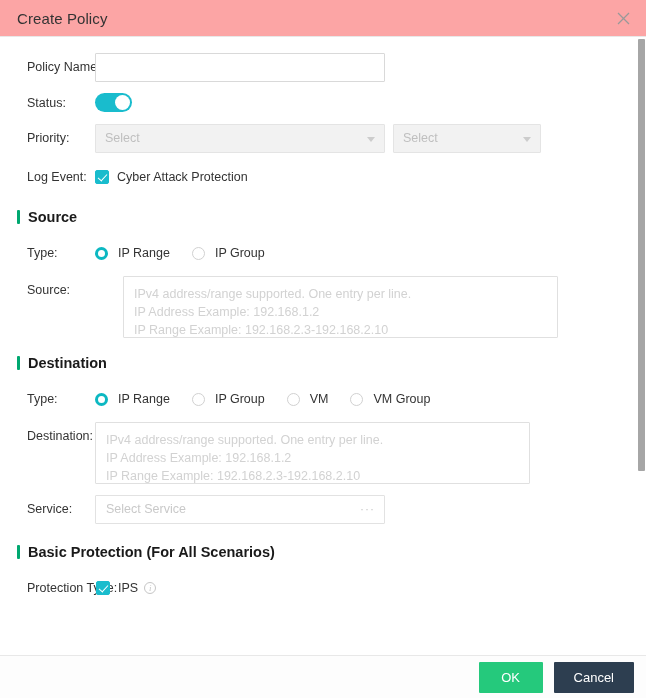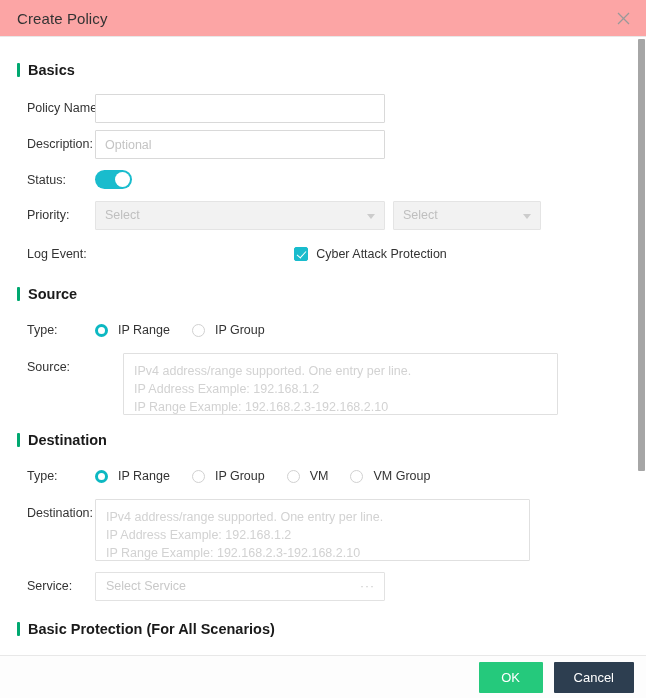--- a/index.html
+++ b/index.html
@@ -201,21 +201,21 @@
   }
   .toggle .knob {
     position: absolute;
     top: 2px; left: 20px;
     width: 15px; height: 15px;
     border-radius: 50%;
     background: #ffffff;
   }
 
   
-  .cbrow { display: flex; align-items: center; line-height: 28px; justify-content: center; }
+  .cbrow { display: flex; align-items: center; line-height: 28px; }
   .cb {
     width: 14px; height: 14px;
     background: #19bccd;
     border: 1px solid #19bccd;
     border-radius: 2px;
     position: relative;
     display: inline-block;
     flex: 0 0 14px;
     cursor: pointer;
   }
@@ -316,38 +316,28 @@
       <svg width="13" height="13" viewBox="0 0 13 13" aria-hidden="true">
         <line x1="1" y1="1" x2="12" y2="12" stroke="#999999" stroke-width="1.3"></line>
         <line x1="12" y1="1" x2="1" y2="12" stroke="#999999" stroke-width="1.3"></line>
       </svg>
     </div>
   </div>
 
   <div class="body-wrap">
     <div class="body-scroll">
 
-      <div class="section-head" style="margin:25px 0 0 17px;">
-        <span class="section-bar"></span>
-        <span>Basics</span>
-      </div>
 
       <div class="row" style="margin-top:16px;">
         <div class="lbl">Policy Name:</div>
         <div class="field">
           <input class="txt" type="text" placeholder="" style="">
         </div>
       </div>
 
-      <div class="row" style="margin-top:7px;">
-        <div class="lbl">Description:</div>
-        <div class="field">
-          <input class="txt" type="text" placeholder="Optional" style="">
-        </div>
-      </div>
 
       <div class="row" style="margin-top:7px;">
         <div class="lbl">Status:</div>
         <div class="field">
           <div class="toggle">
             <span class="knob"></span>
           </div>
         </div>
       </div>
 

